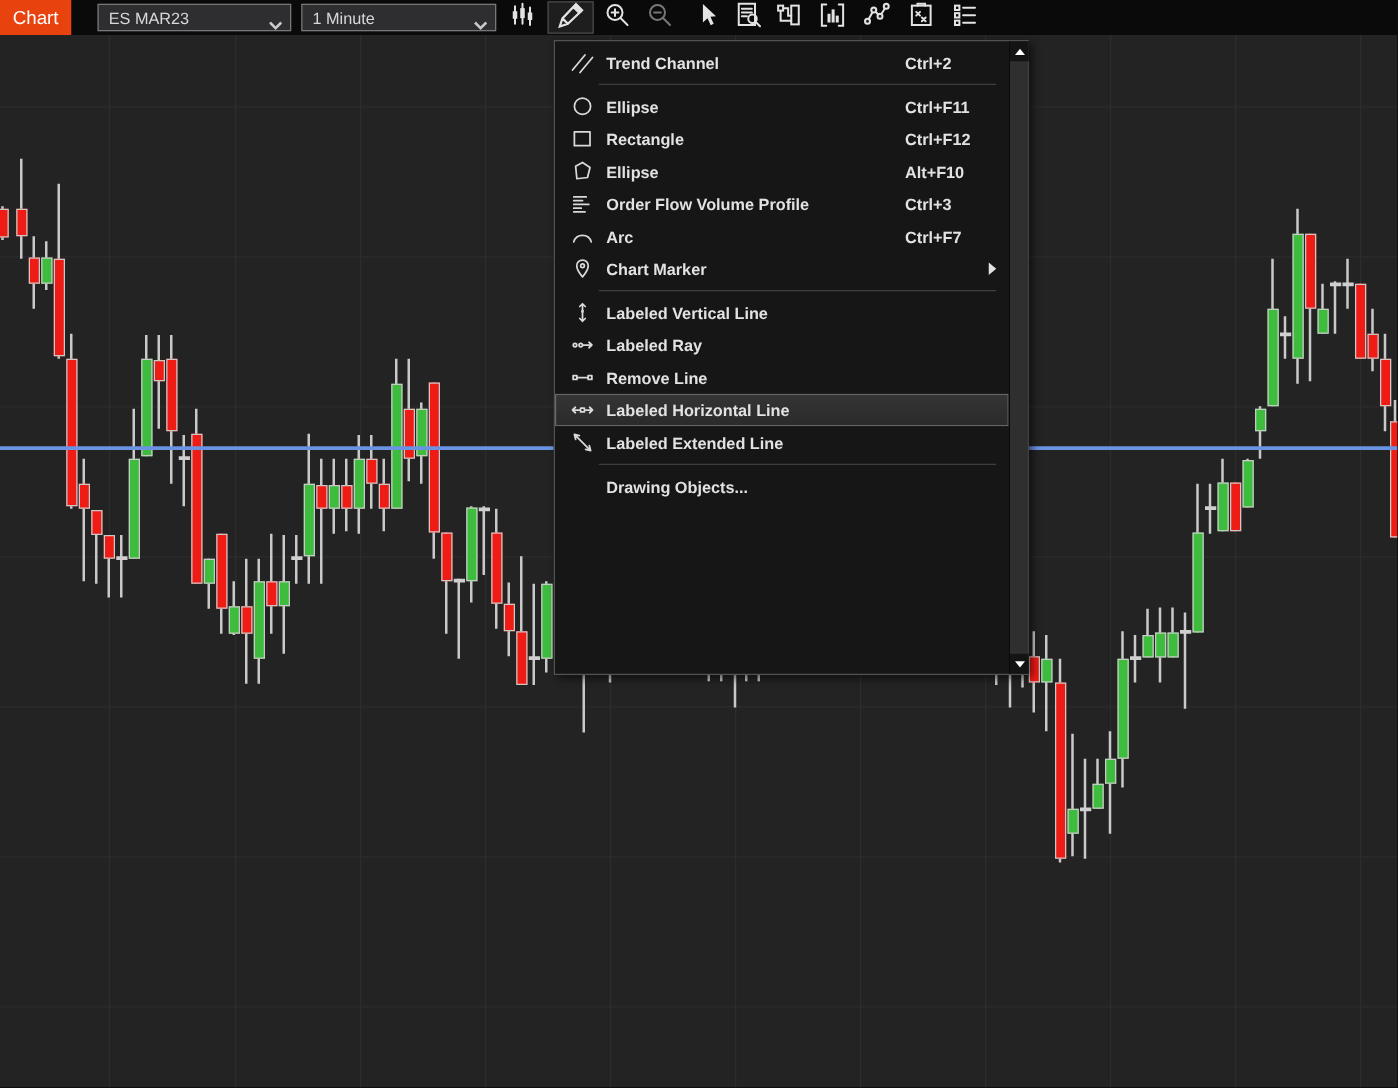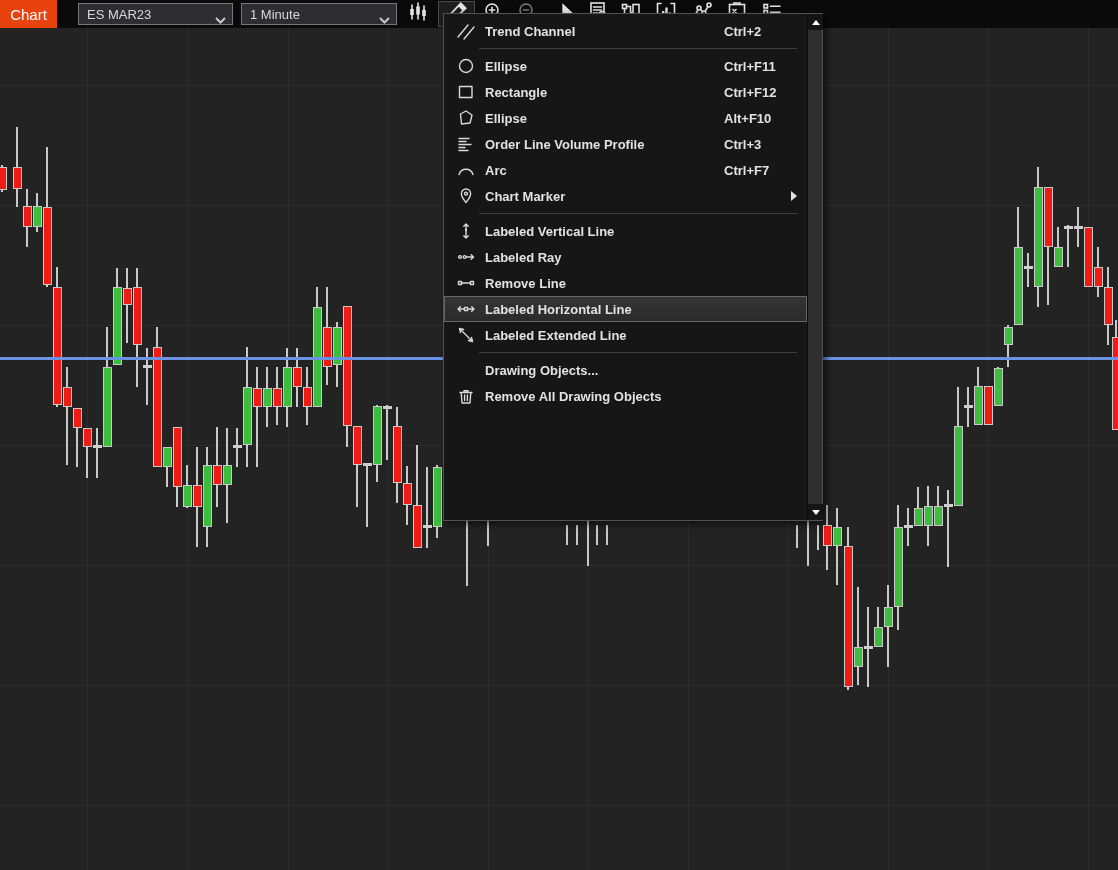--- a/index.html
+++ b/index.html
@@ -18,21 +18,21 @@
   #chartBtn{position:absolute;left:0;top:0;width:57px;height:28px;color:#fff;font-size:15px;
             display:flex;align-items:center;justify-content:center;cursor:default;}
   .tbsel{position:absolute;top:3px;height:22px;background:#2e2e31;border:1px solid #77777a;
          box-sizing:border-box;color:#d8d8d8;font-size:13px;display:flex;align-items:center;
          padding-left:8px;cursor:default;}
   .tbsel .chev{position:absolute;right:6px;top:8px;}
   .tool{position:absolute;top:2px;width:30px;height:24px;display:flex;align-items:center;justify-content:center;}
   .tool.activebox{top:1px;height:26px;width:37px;background:#1e1e1e;border:1px solid #4a4a4a;box-sizing:border-box;}
   .tool.dim{opacity:.5;}
   
-  #menu{position:absolute;left:443px;top:13px;width:380px;height:508px;background:#161616;
+  #menu{position:absolute;left:443px;top:32px;width:380px;height:508px;background:#161616;
         border:1px solid #525252;box-sizing:border-box;z-index:30;
         box-shadow:3px 3px 7px rgba(0,0,0,.6);}
   #menuItems{position:absolute;left:0;top:0;right:15px;bottom:0;padding-top:4px;overflow:hidden;}
   .mi{position:relative;height:26px;display:flex;align-items:center;color:#e2e2e2;
       font-size:13px;font-weight:bold;padding-left:8px;cursor:default;}
   .mi .mic{width:27px;display:flex;align-items:center;justify-content:center;flex:none;}
   .mi .mil{margin-left:6px;white-space:nowrap;}
   .mi .mis{position:absolute;left:280px;white-space:nowrap;}
   .mi .subarrow{position:absolute;right:10px;width:0;height:0;border-left:6px solid #e2e2e2;
       border-top:5px solid transparent;border-bottom:5px solid transparent;}
@@ -366,21 +366,21 @@
           </span>
           <span class="mil">Ellipse</span>
           <span class="mis">Alt+F10</span>
         </div>
         <div class="mi">
           <span class="mic">
             <svg width="20" height="20" viewBox="0 0 20 20">
               <path d="M3 4.5h10 M3 7.5h7 M3 10.5h12 M3 13.5h6 M3 16.5h9" stroke="#d9d9d9" stroke-width="1.4" fill="none" stroke-linecap="round" stroke-linejoin="round"></path>
             </svg>
           </span>
-          <span class="mil">Order Line Volume Profile</span>
+          <span class="mil">Order Flow Volume Profile</span>
           <span class="mis">Ctrl+3</span>
         </div>
         <div class="mi">
           <span class="mic">
             <svg width="20" height="20" viewBox="0 0 20 20">
               <path d="M3 14.5 A 7.3 7.3 0 0 1 17 14.5" stroke="#d9d9d9" stroke-width="1.4" fill="none" stroke-linecap="round" stroke-linejoin="round"></path>
             </svg>
           </span>
           <span class="mil">Arc</span>
           <span class="mis">Ctrl+F7</span>
@@ -439,28 +439,20 @@
             <svg width="20" height="20" viewBox="0 0 20 20">
               <path d="M3.5 3.5 L16.5 16.5 M3.5 3.5 L7.5 4.5 M3.5 3.5 L4.5 7.5 M16.5 16.5 L12.5 15.5 M16.5 16.5 L15.5 12.5" stroke="#d9d9d9" stroke-width="1.4" fill="none" stroke-linecap="round" stroke-linejoin="round"></path>
             </svg>
           </span>
           <span class="mil">Labeled Extended Line</span>
         </div>
         <div class="msep"></div>
         <div class="mi">
           <span class="mic"></span>
           <span class="mil">Drawing Objects...</span>
-        </div>
-        <div class="mi">
-          <span class="mic">
-            <svg width="20" height="20" viewBox="0 0 20 20">
-              <path d="M5.2 6.5 h9.6 L14 17 H6 Z M4 6.5 h12 M8 6.5 V4.8 h4 V6.5 M8.6 9 v5.5 M11.4 9 v5.5" stroke="#d9d9d9" stroke-width="1.4" fill="none" stroke-linecap="round" stroke-linejoin="round"></path>
-            </svg>
-          </span>
-          <span class="mil">Remove All Drawing Objects</span>
         </div>
       </div>
     <div id="mscroll">
       <div class="sbtn up">
           <div class="tri-up"></div>
         </div>
       <div class="sbtn down">
           <div class="tri-down"></div>
         </div>
     </div>

